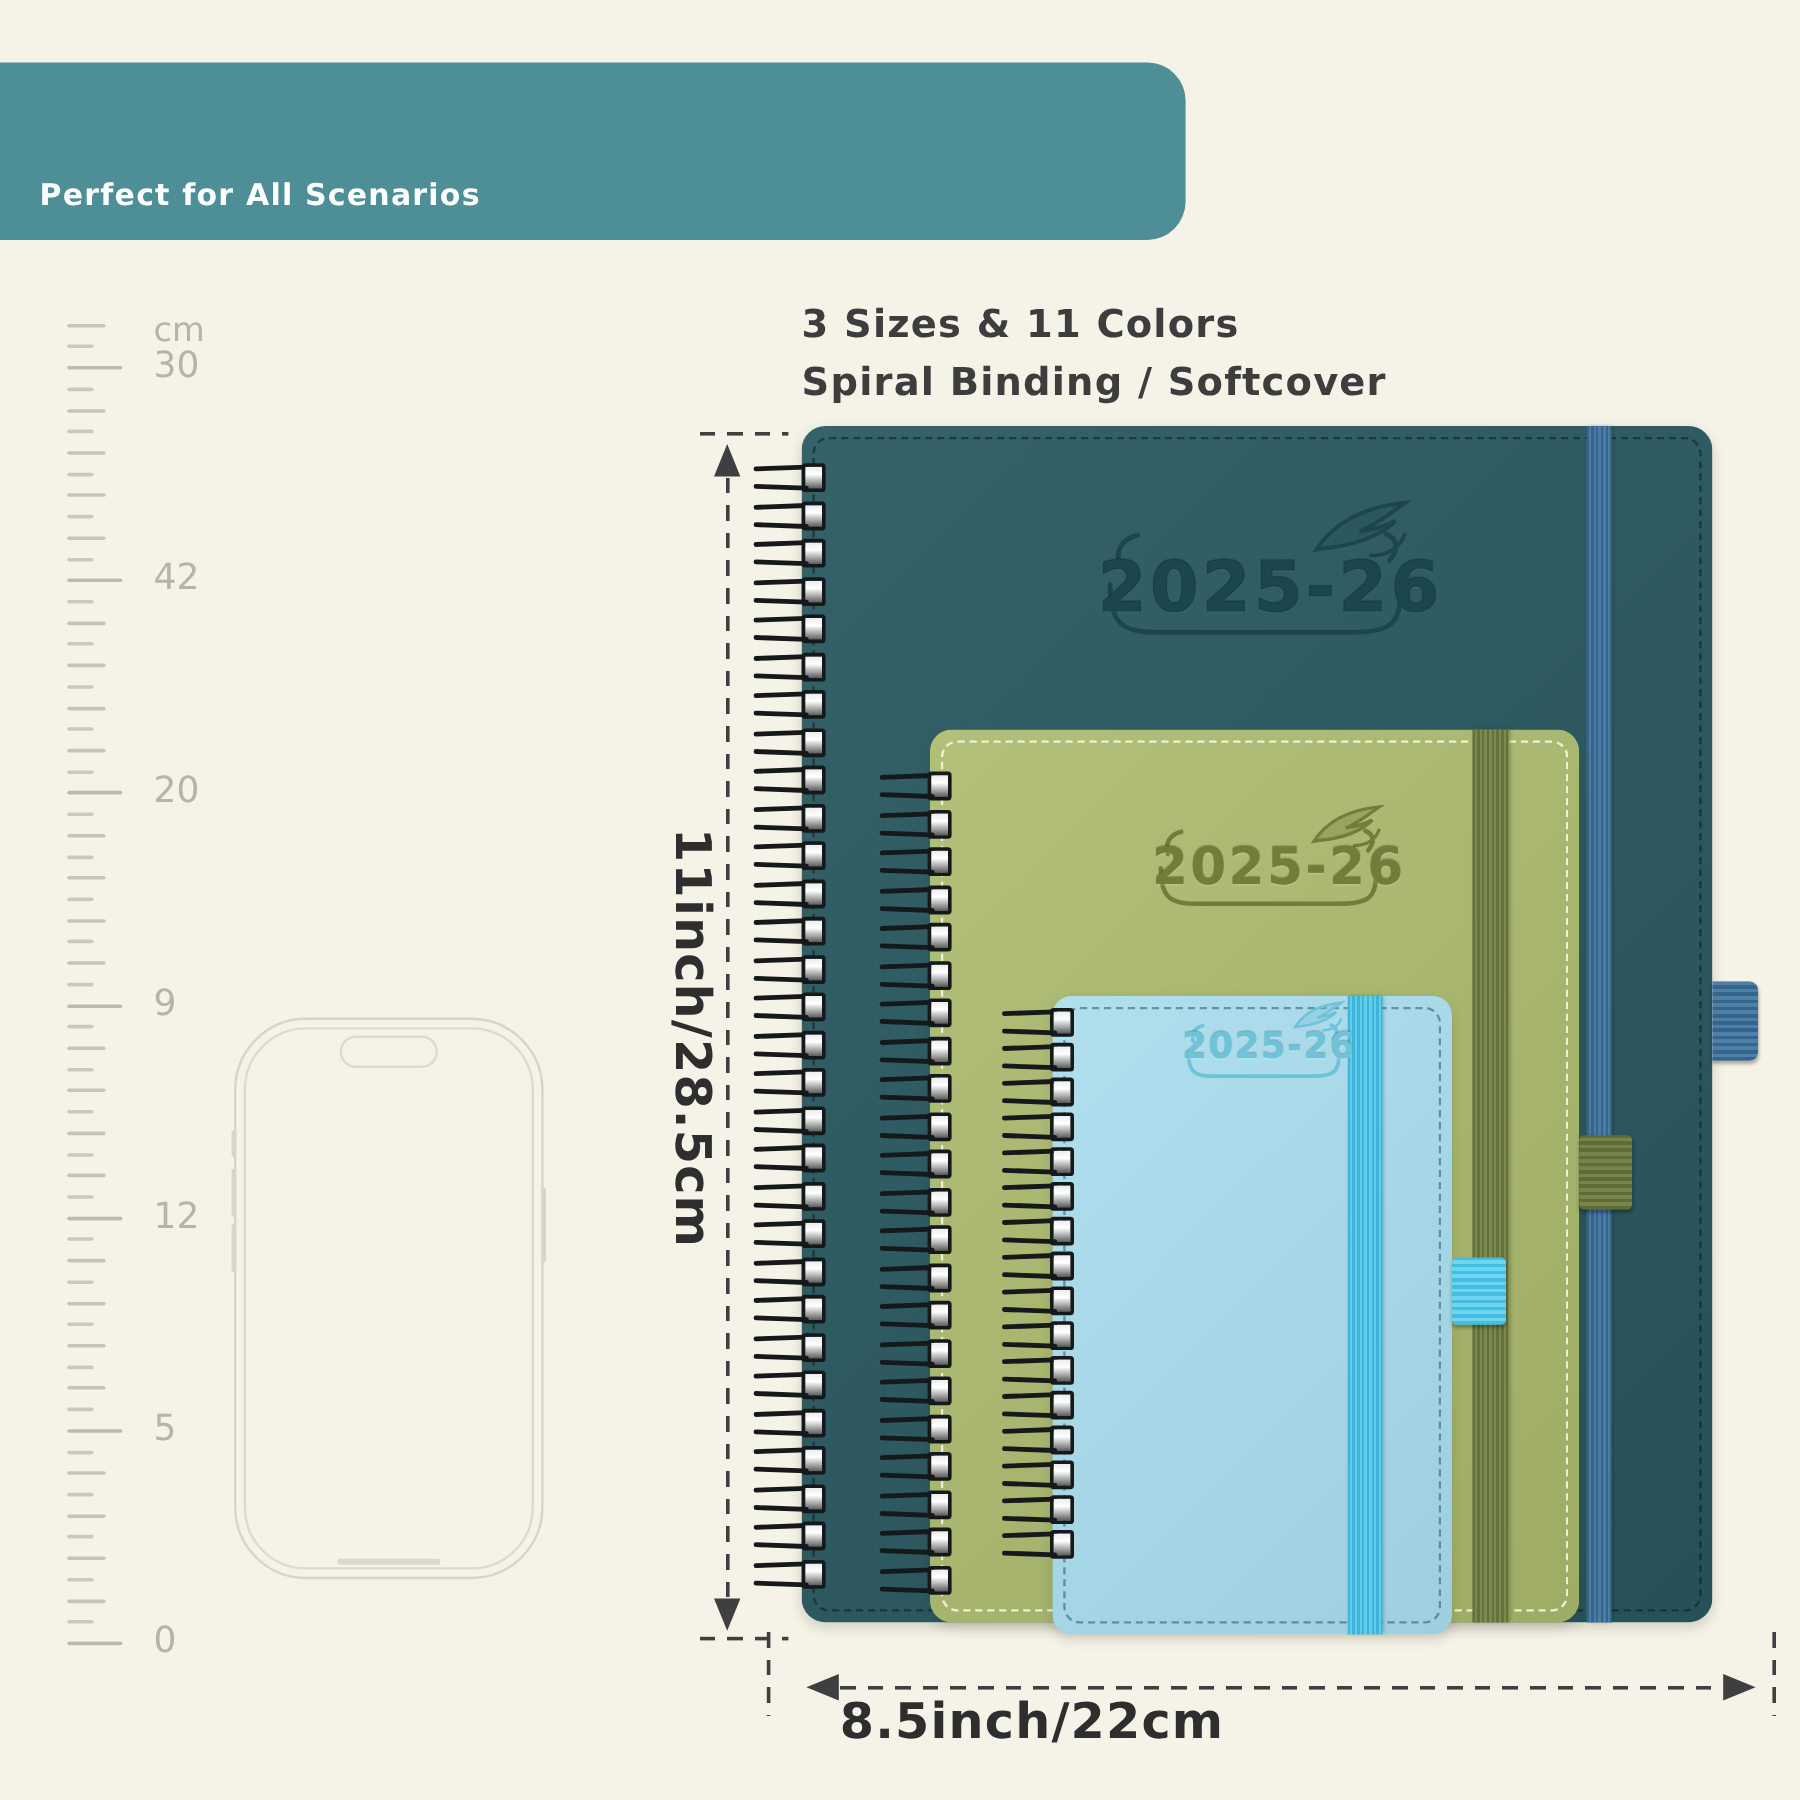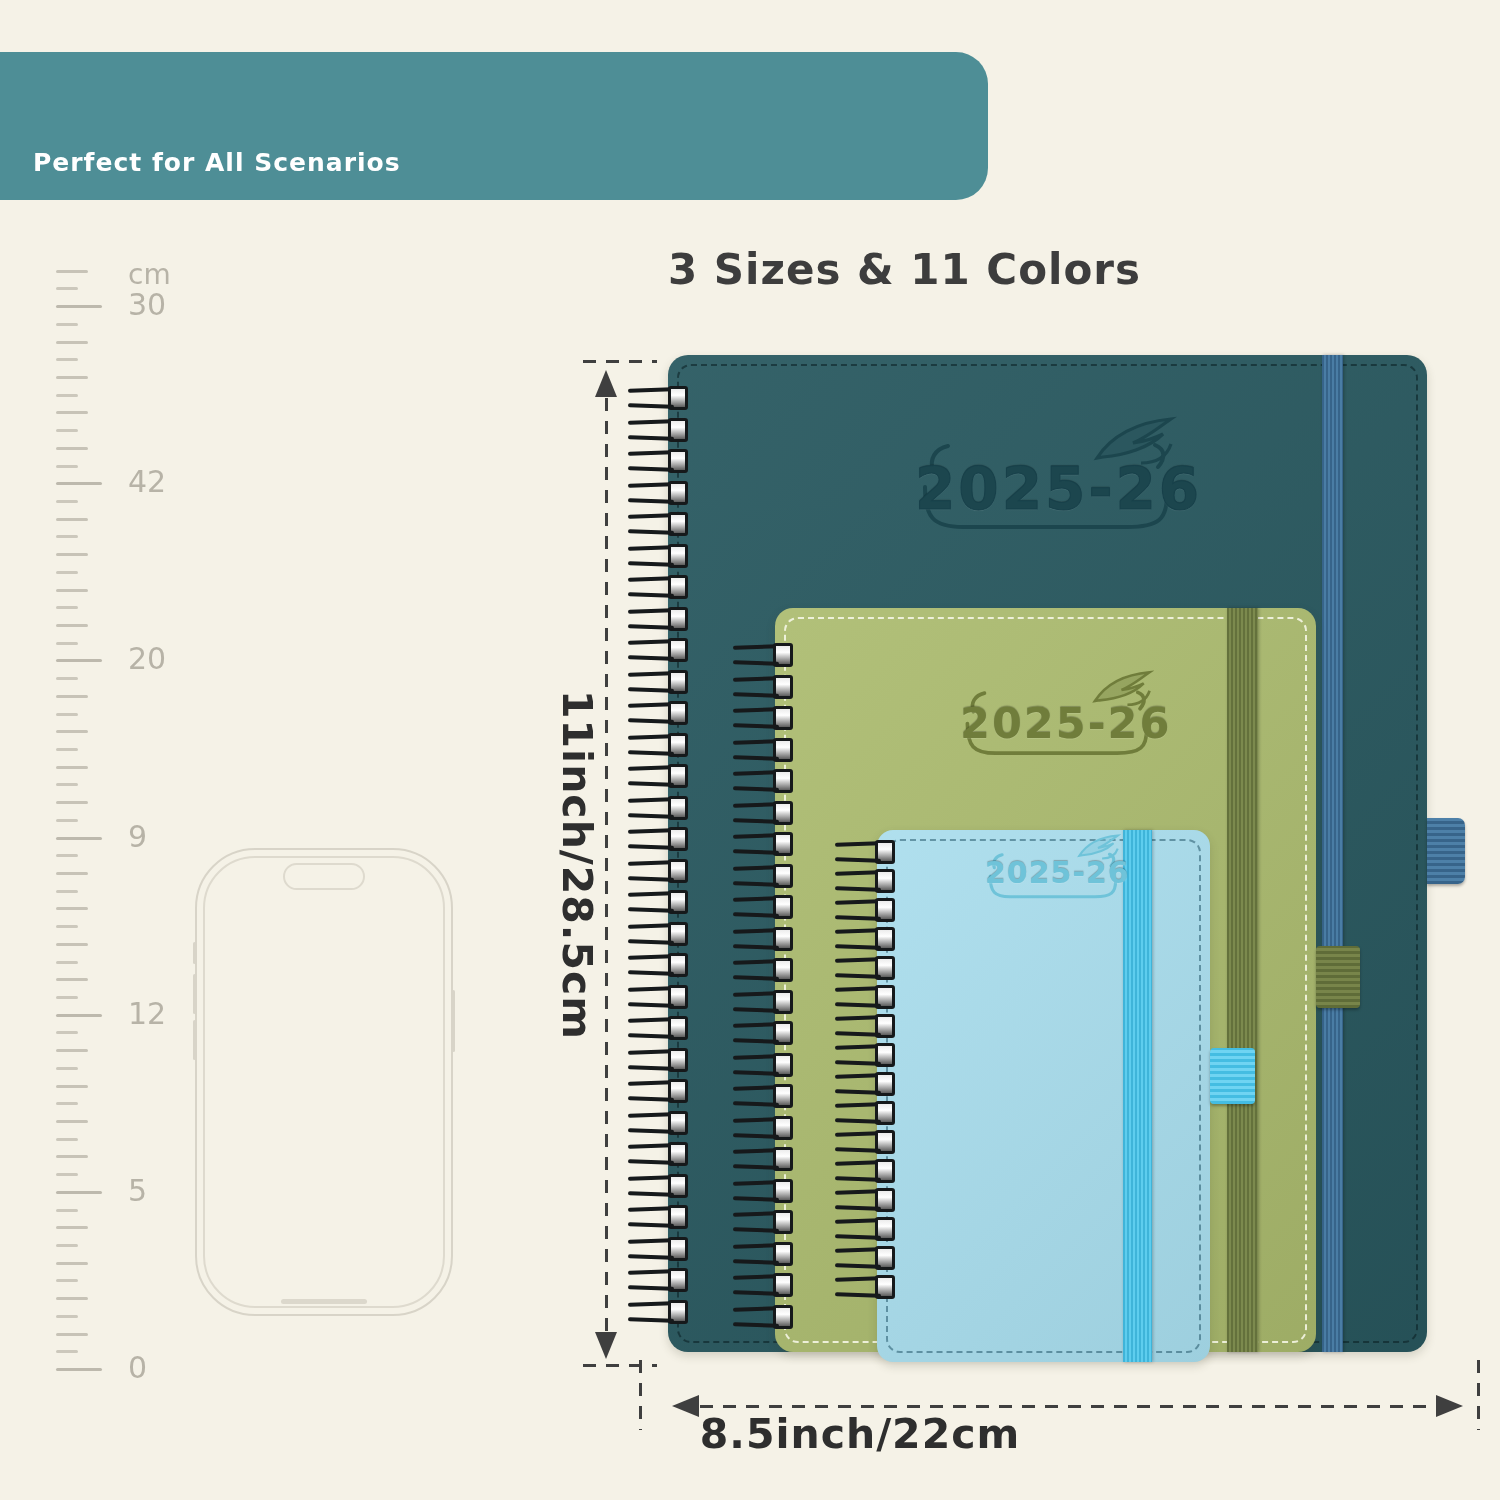--- a/index.html
+++ b/index.html
@@ -10,21 +10,21 @@
   
   .banner{left:0;top:52px;width:988px;height:148px;background:#4e8e96;
           border-radius:0 32px 32px 0;z-index:5;}
   .banner-title{left:30px;top:26px;font-size:45px;font-weight:bold;color:#ffffff;
                 letter-spacing:2px;white-space:nowrap;}
   .banner-subtitle{left:33px;top:96px;font-size:25px;font-weight:bold;color:#ffffff;
                    letter-spacing:1px;text-align:center;}
 
   
   .features{left:668px;top:246px;color:#3d3d3d;z-index:5;}
-  .feature-line{font-size:42px;font-weight:bold;letter-spacing:1px;line-height:48px;white-space:nowrap;}
+  .feature-line{font-size:32px;font-weight:bold;letter-spacing:1px;line-height:48px;white-space:nowrap;}
 
   
   .ruler-tick{position:absolute;background:#c7c3b7;height:3px;border-radius:2px;}
   .ruler-num{position:absolute;color:#b7b3a7;font-size:30px;line-height:30px;}
   .ruler-unit{left:128px;top:258px;color:#b7b3a7;font-size:28px;z-index:5;}
 
   
   .phone{left:195px;top:848px;width:254px;height:464px;border:2px solid #d8d4c8;
          border-radius:60px;z-index:5;background:transparent;}
   .phone-screen{left:6px;top:6px;right:6px;bottom:6px;border:2px solid #dedac e;
@@ -111,20 +111,21 @@
 </style>
 </head>
 <body>
 
 <div class="abs banner">
   <div class="abs banner-subtitle">Perfect for All Scenarios</div>
 </div>
 
 <div class="abs features">
   <div class="feature-line">3 Sizes &amp; 11 Colors</div>
+  <div class="feature-line">Spiral Binding / Softcover</div>
 </div>
 
 <div id="ruler">
   <div class="abs ruler-unit">cm</div>
 <div class="ruler-tick" style="left: 56px; top: 1368px; width: 46px; background: rgb(189, 185, 173);"></div>
     <div class="ruler-tick" style="left: 56px; top: 1350.29px; width: 22px; background: rgb(204, 200, 188);"></div>
     <div class="ruler-tick" style="left: 56px; top: 1332.57px; width: 32px; background: rgb(199, 195, 183);"></div>
     <div class="ruler-tick" style="left: 56px; top: 1314.86px; width: 22px; background: rgb(204, 200, 188);"></div>
     <div class="ruler-tick" style="left: 56px; top: 1297.14px; width: 32px; background: rgb(199, 195, 183);"></div>
     <div class="ruler-tick" style="left: 56px; top: 1279.42px; width: 22px; background: rgb(204, 200, 188);"></div>

